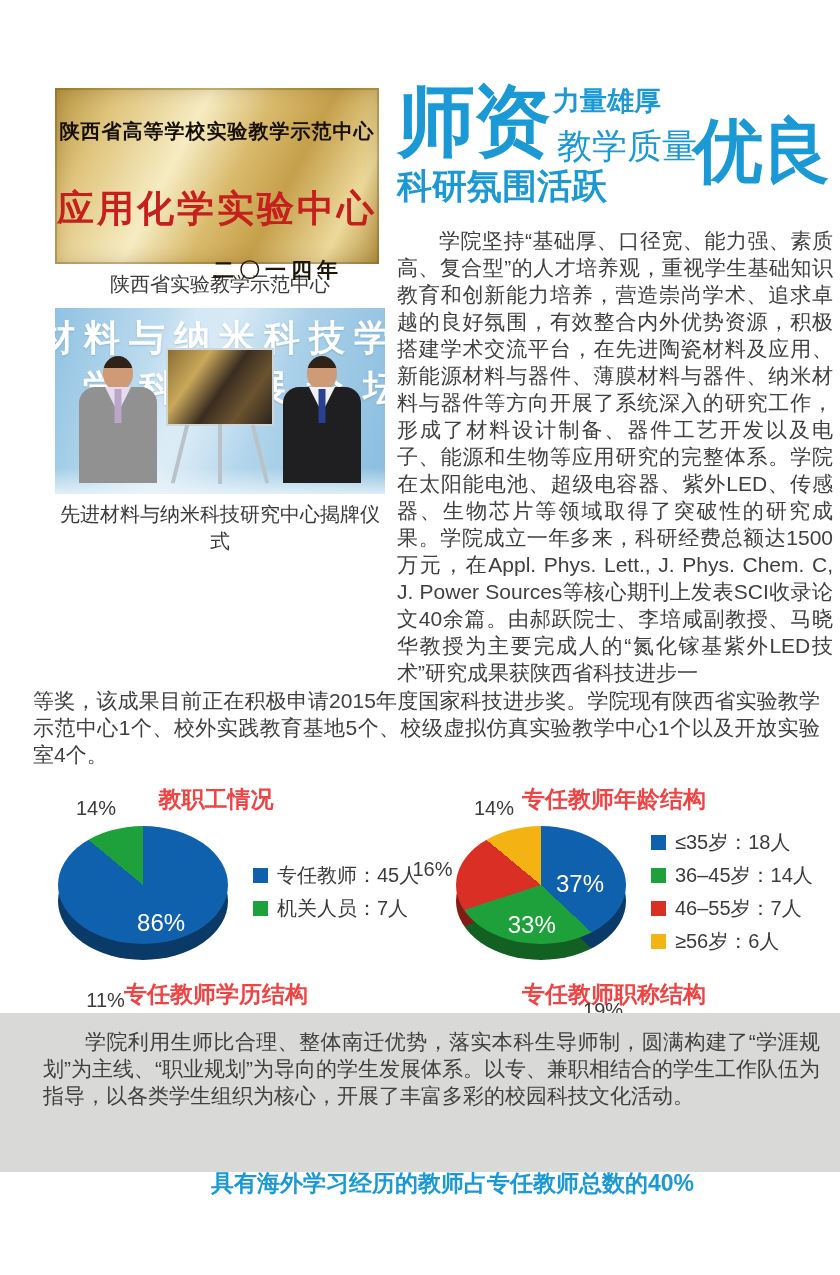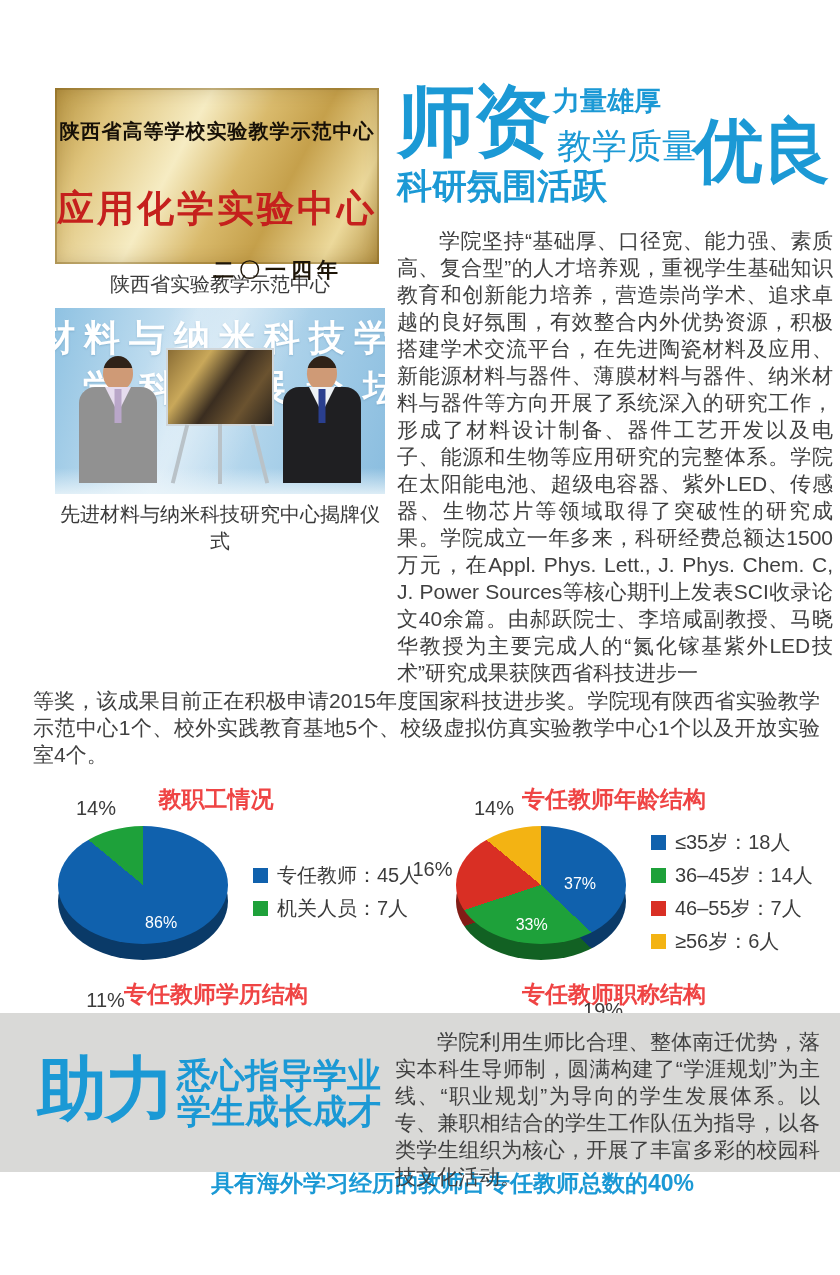--- a/index.html
+++ b/index.html
@@ -73,21 +73,21 @@
   
   .charts { display:flex; flex-wrap:wrap; column-gap:14px; row-gap:16px; margin-top:16px; }
   .chart-cell { width:384px; }
   .chart-title { width:310px; margin-left:28px; text-align:center; font-size:23px; font-weight:800; color:#ef4444; }
   .chart-body { display:flex; align-items:center; }
   .pie-wrap { position:relative; width:218px; height:148px; flex:none; }
   .pie-ellipse { position:absolute; left:25px; width:170px; height:118px; border-radius:50%; }
   .pie-side { top:27px; }
   .pie-top { top:11px; }
   .pie-label { position:absolute; transform:translate(-50%,-50%); white-space:nowrap; }
-  .pie-label.inside { color:#fff; font-size:16px; }
+  .pie-label.inside { color:#fff; font-size:24px; }
   .pie-label.outside { color:#3c3c3c; font-size:20px; }
   .legend { display:flex; flex-direction:column; gap:6px; margin-left:2px; padding-top:6px; }
   .legend-row { display:flex; align-items:center; font-size:20px; color:#3c3c3c; white-space:nowrap; }
   .legend-swatch { width:15px; height:15px; margin-right:9px; flex:none; }
 
   .highlight { margin-top:10px; padding-left:52px; text-align:center;
     font-size:23px; font-weight:800; color:#1b99d5; }
 
   
   .band { position:absolute; left:0; right:0; top:1013px; height:159px; background:#d9d9d7;
@@ -248,22 +248,15 @@
               </div>
             </div>
           </div>
         </div>
       </div>
 
     <div class="highlight">具有海外学习经历的教师占专任教师总数的40%</div>
   </div>
 
   <div class="band">
-    <div class="boost">
-      <span class="boost-big">助力</span>
-      <span class="boost-subs">
-        <span>悉心指导学业</span><br>
-        <span>学生成长成才</span>
-      </span>
-    </div>
     <p class="body-text indent">学院利用生师比合理、整体南迁优势，落实本科生导师制，圆满构建了“学涯规划”为主线、“职业规划”为导向的学生发展体系。以专、兼职相结合的学生工作队伍为指导，以各类学生组织为核心，开展了丰富多彩的校园科技文化活动。</p>
   </div>
 </div>
 
 </body></html>

